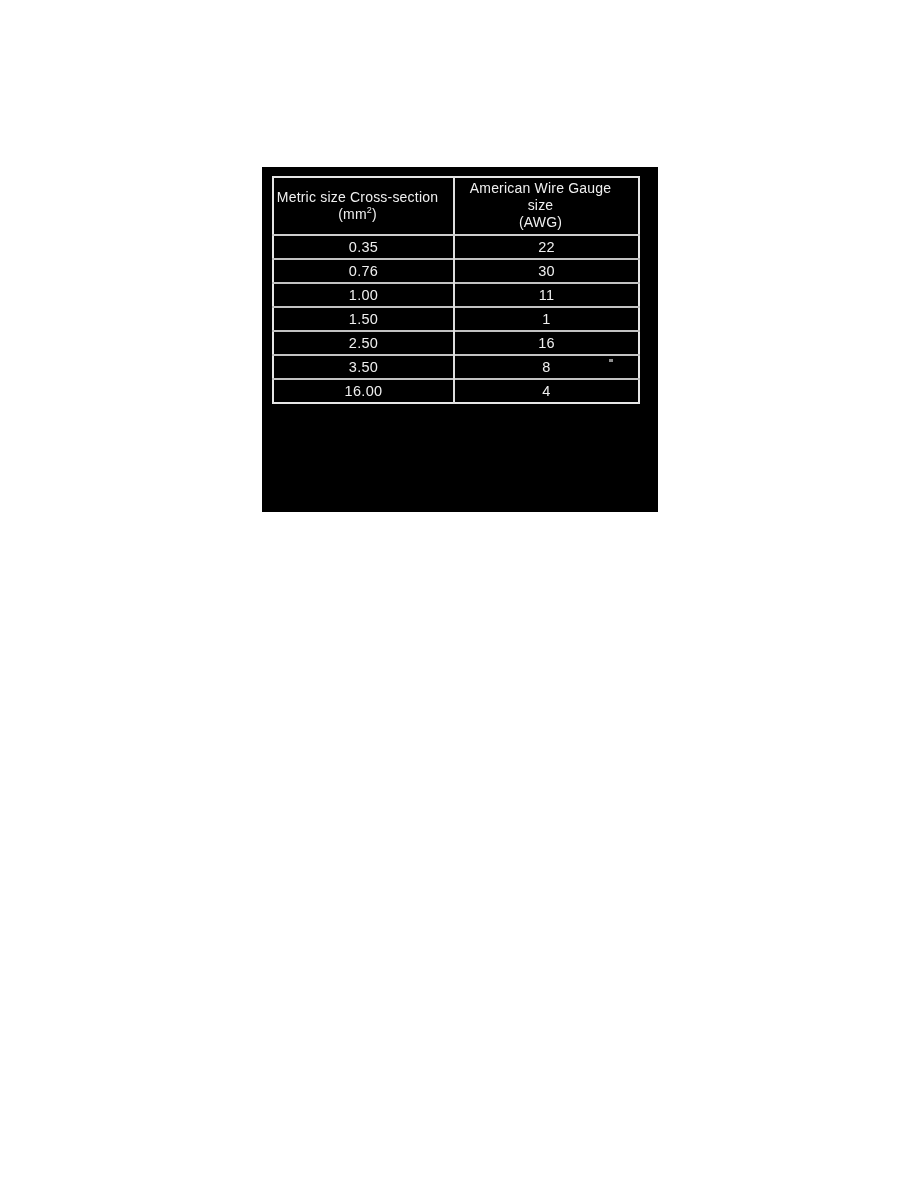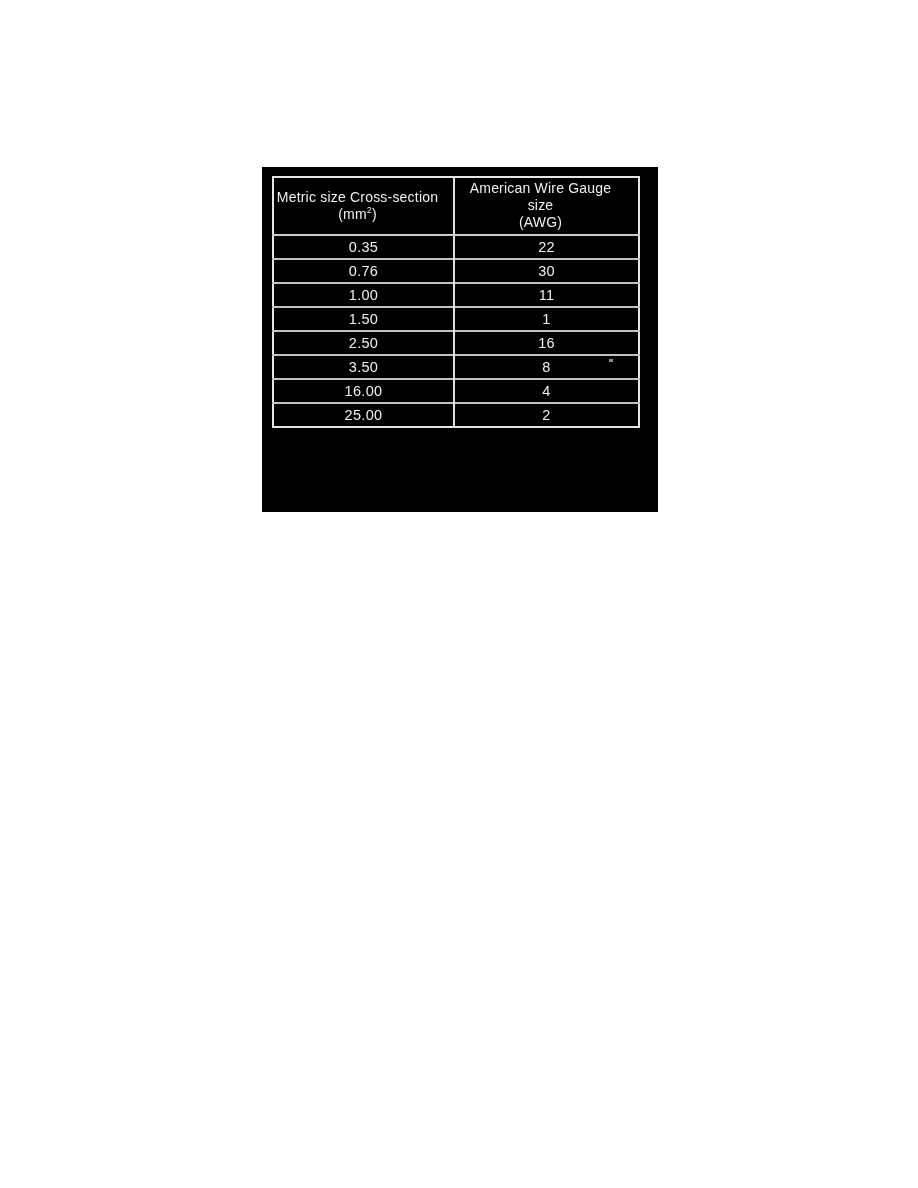--- a/index.html
+++ b/index.html
@@ -111,21 +111,17 @@
           <td>16</td>
         </tr>
         <tr>
           <td>3.50</td>
           <td>8</td>
         </tr>
         <tr>
           <td>16.00</td>
           <td>4</td>
         </tr>
-        <tr>
-          <td>25.00</td>
-          <td>2</td>
-        </tr>
       </tbody>
     </table>
     <div class="speckle"></div>
   </div>
 </div>
 
 </body></html>

